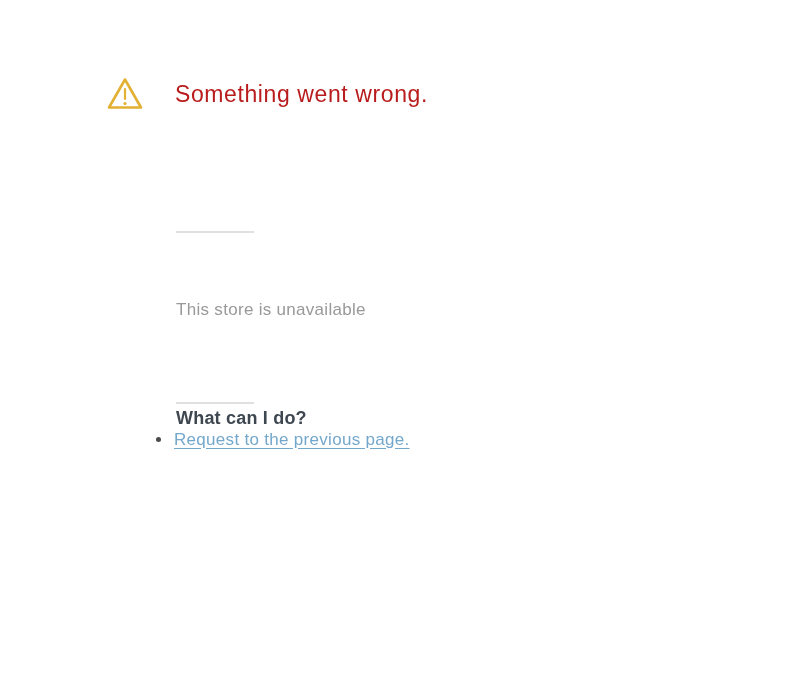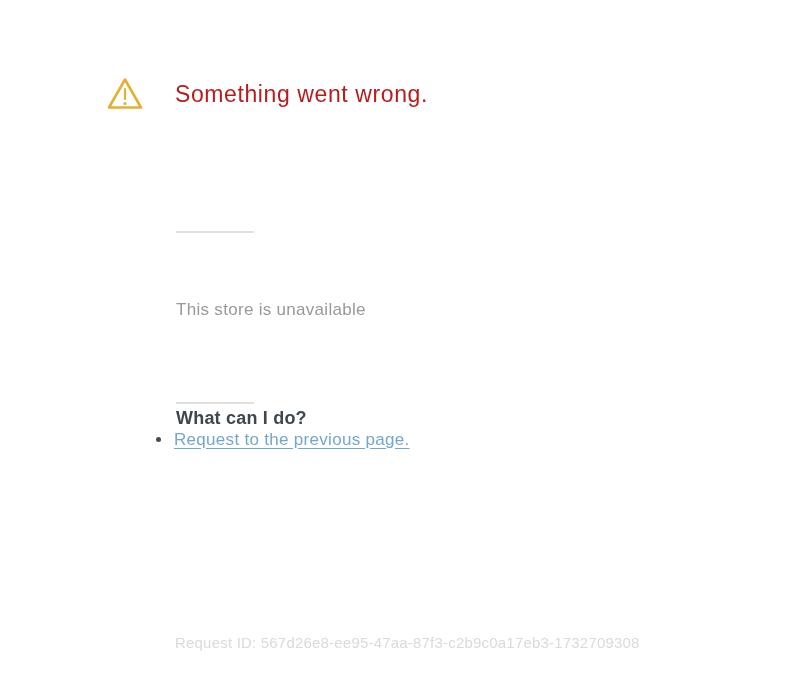--- a/index.html
+++ b/index.html
@@ -128,15 +128,14 @@
 
   <div class="section-heading heading-2">What can I do?</div>
 
   <div class="divider divider-2"></div>
 
   <div class="action-list-item">
     <span class="bullet-dot"></span>
     <a class="return-link">Request to the previous page.</a>
   </div>
 
-  <div class="footer-request-id">Request ID: 567d26e8-ee95-47aa-87f3-c2b9c0a17eb3-1732709308</div>
 
 </div>
 
 </body></html>

